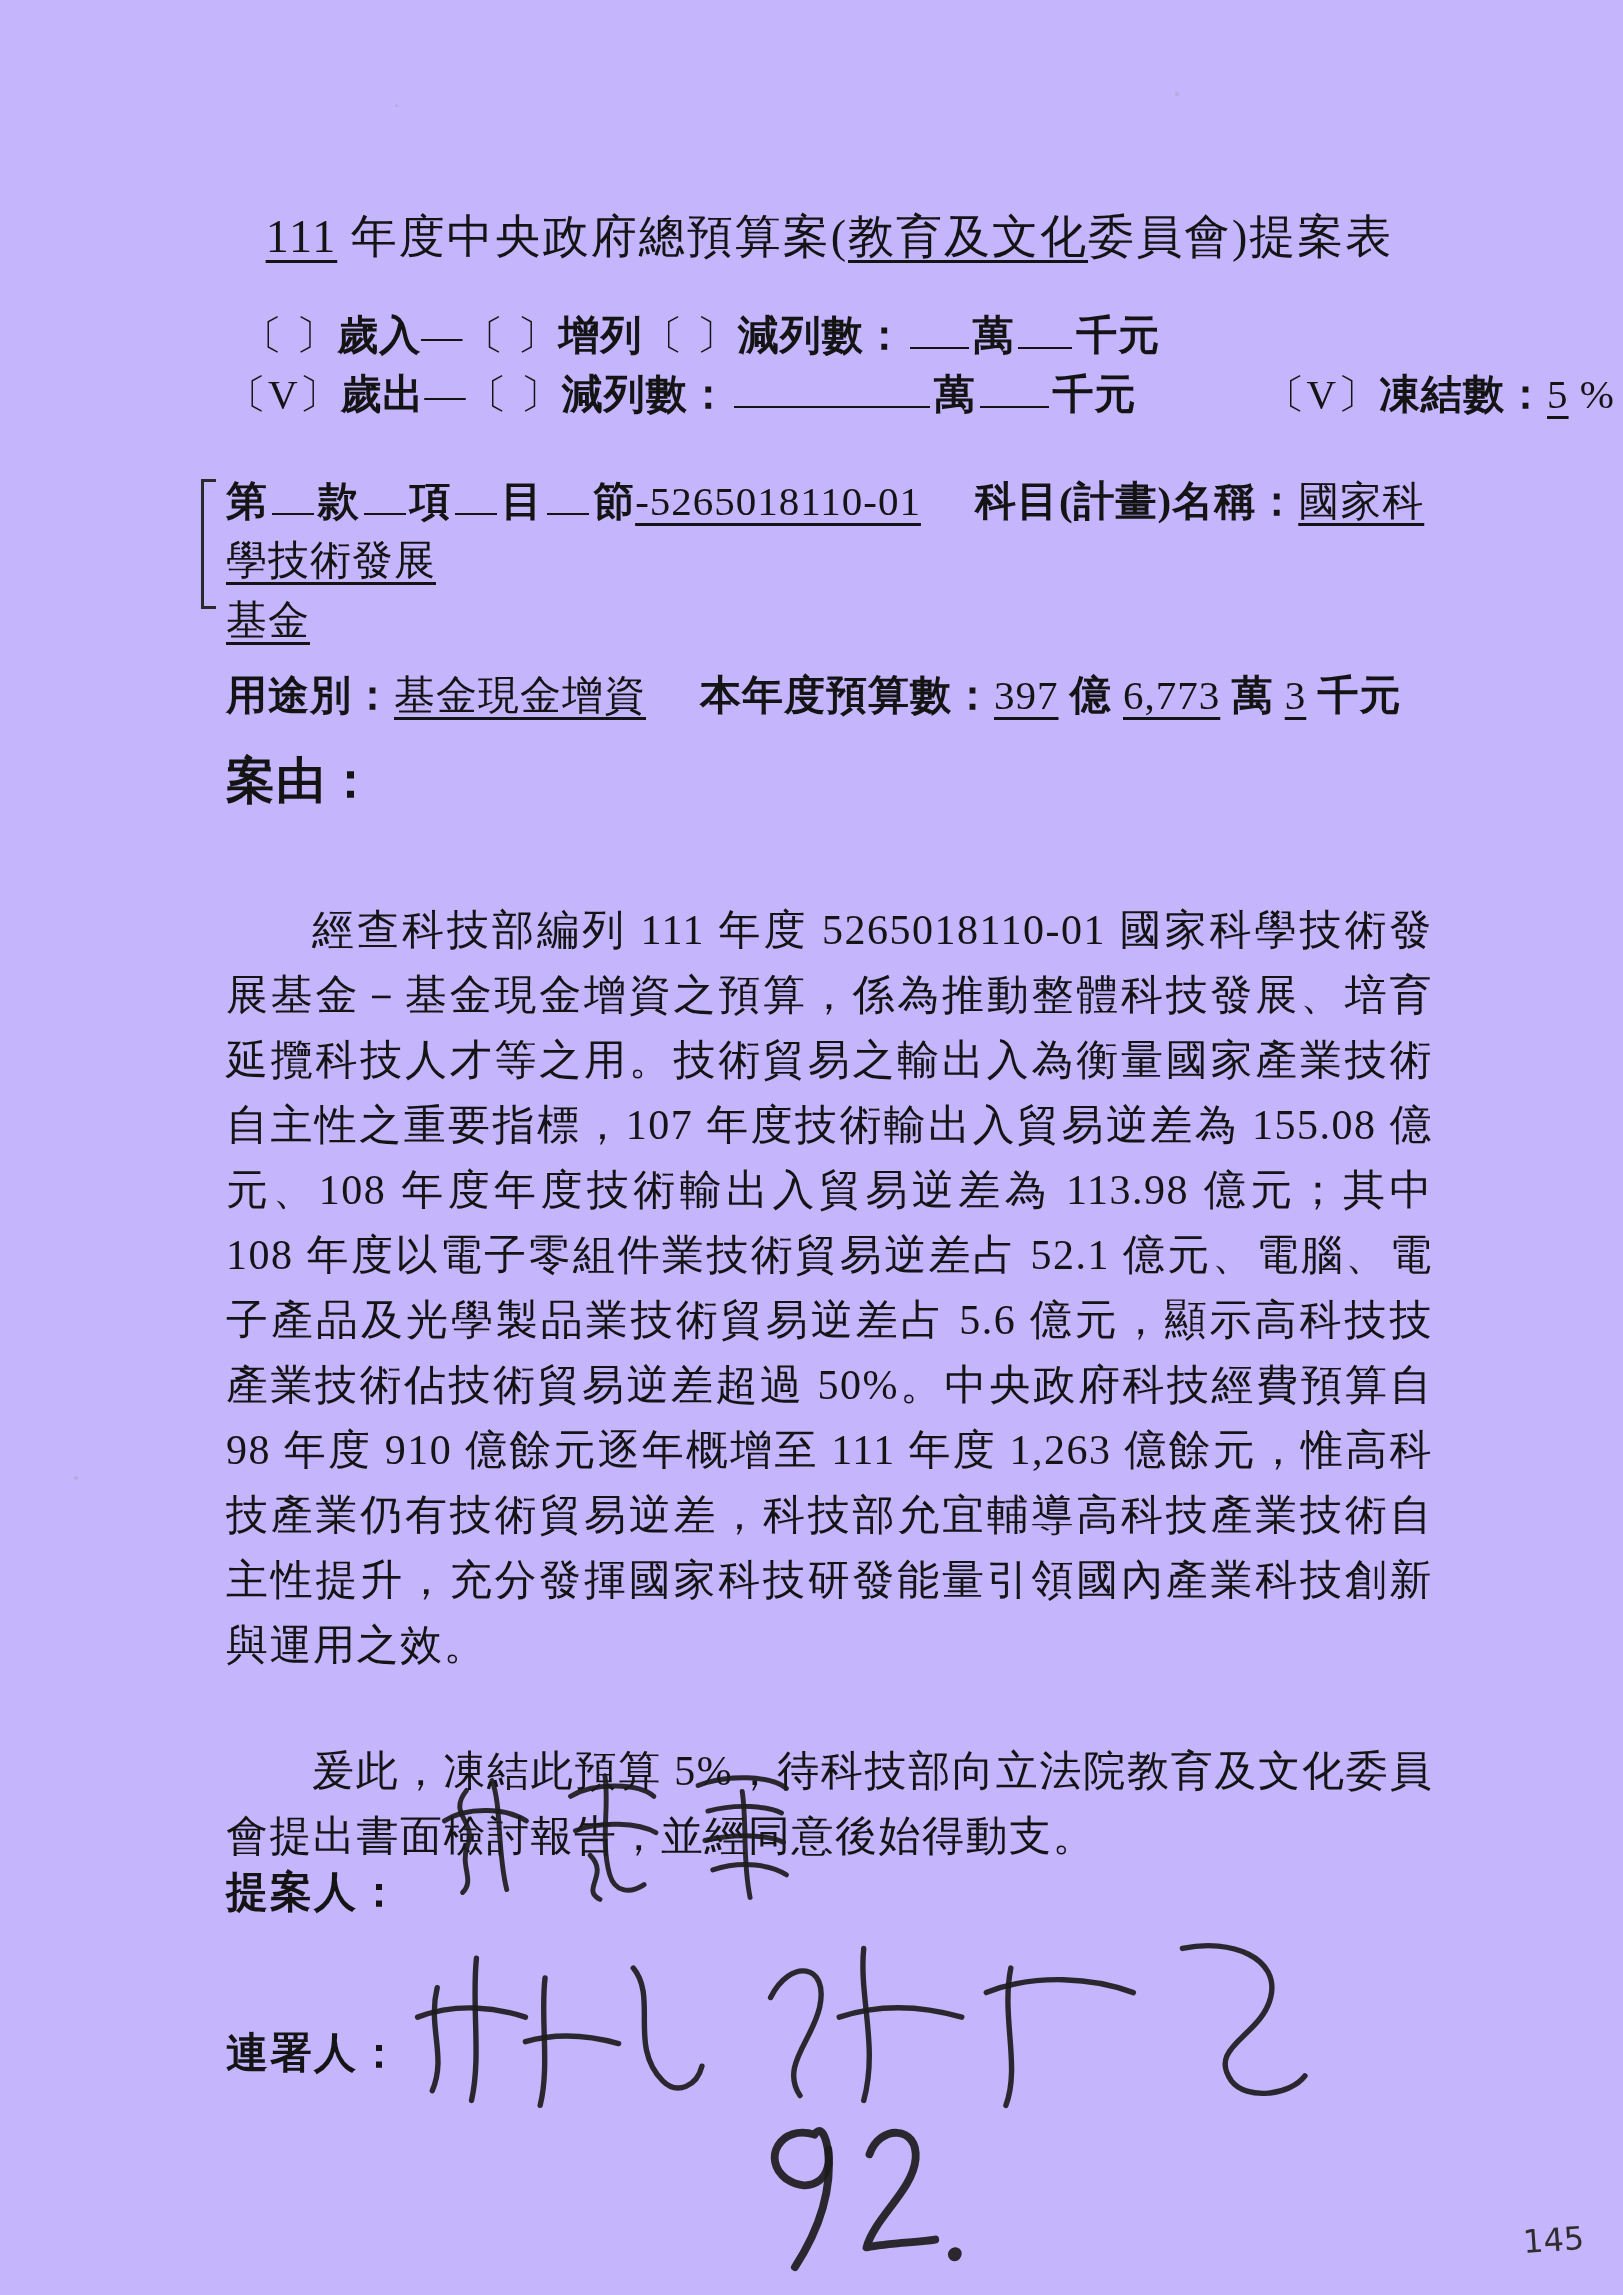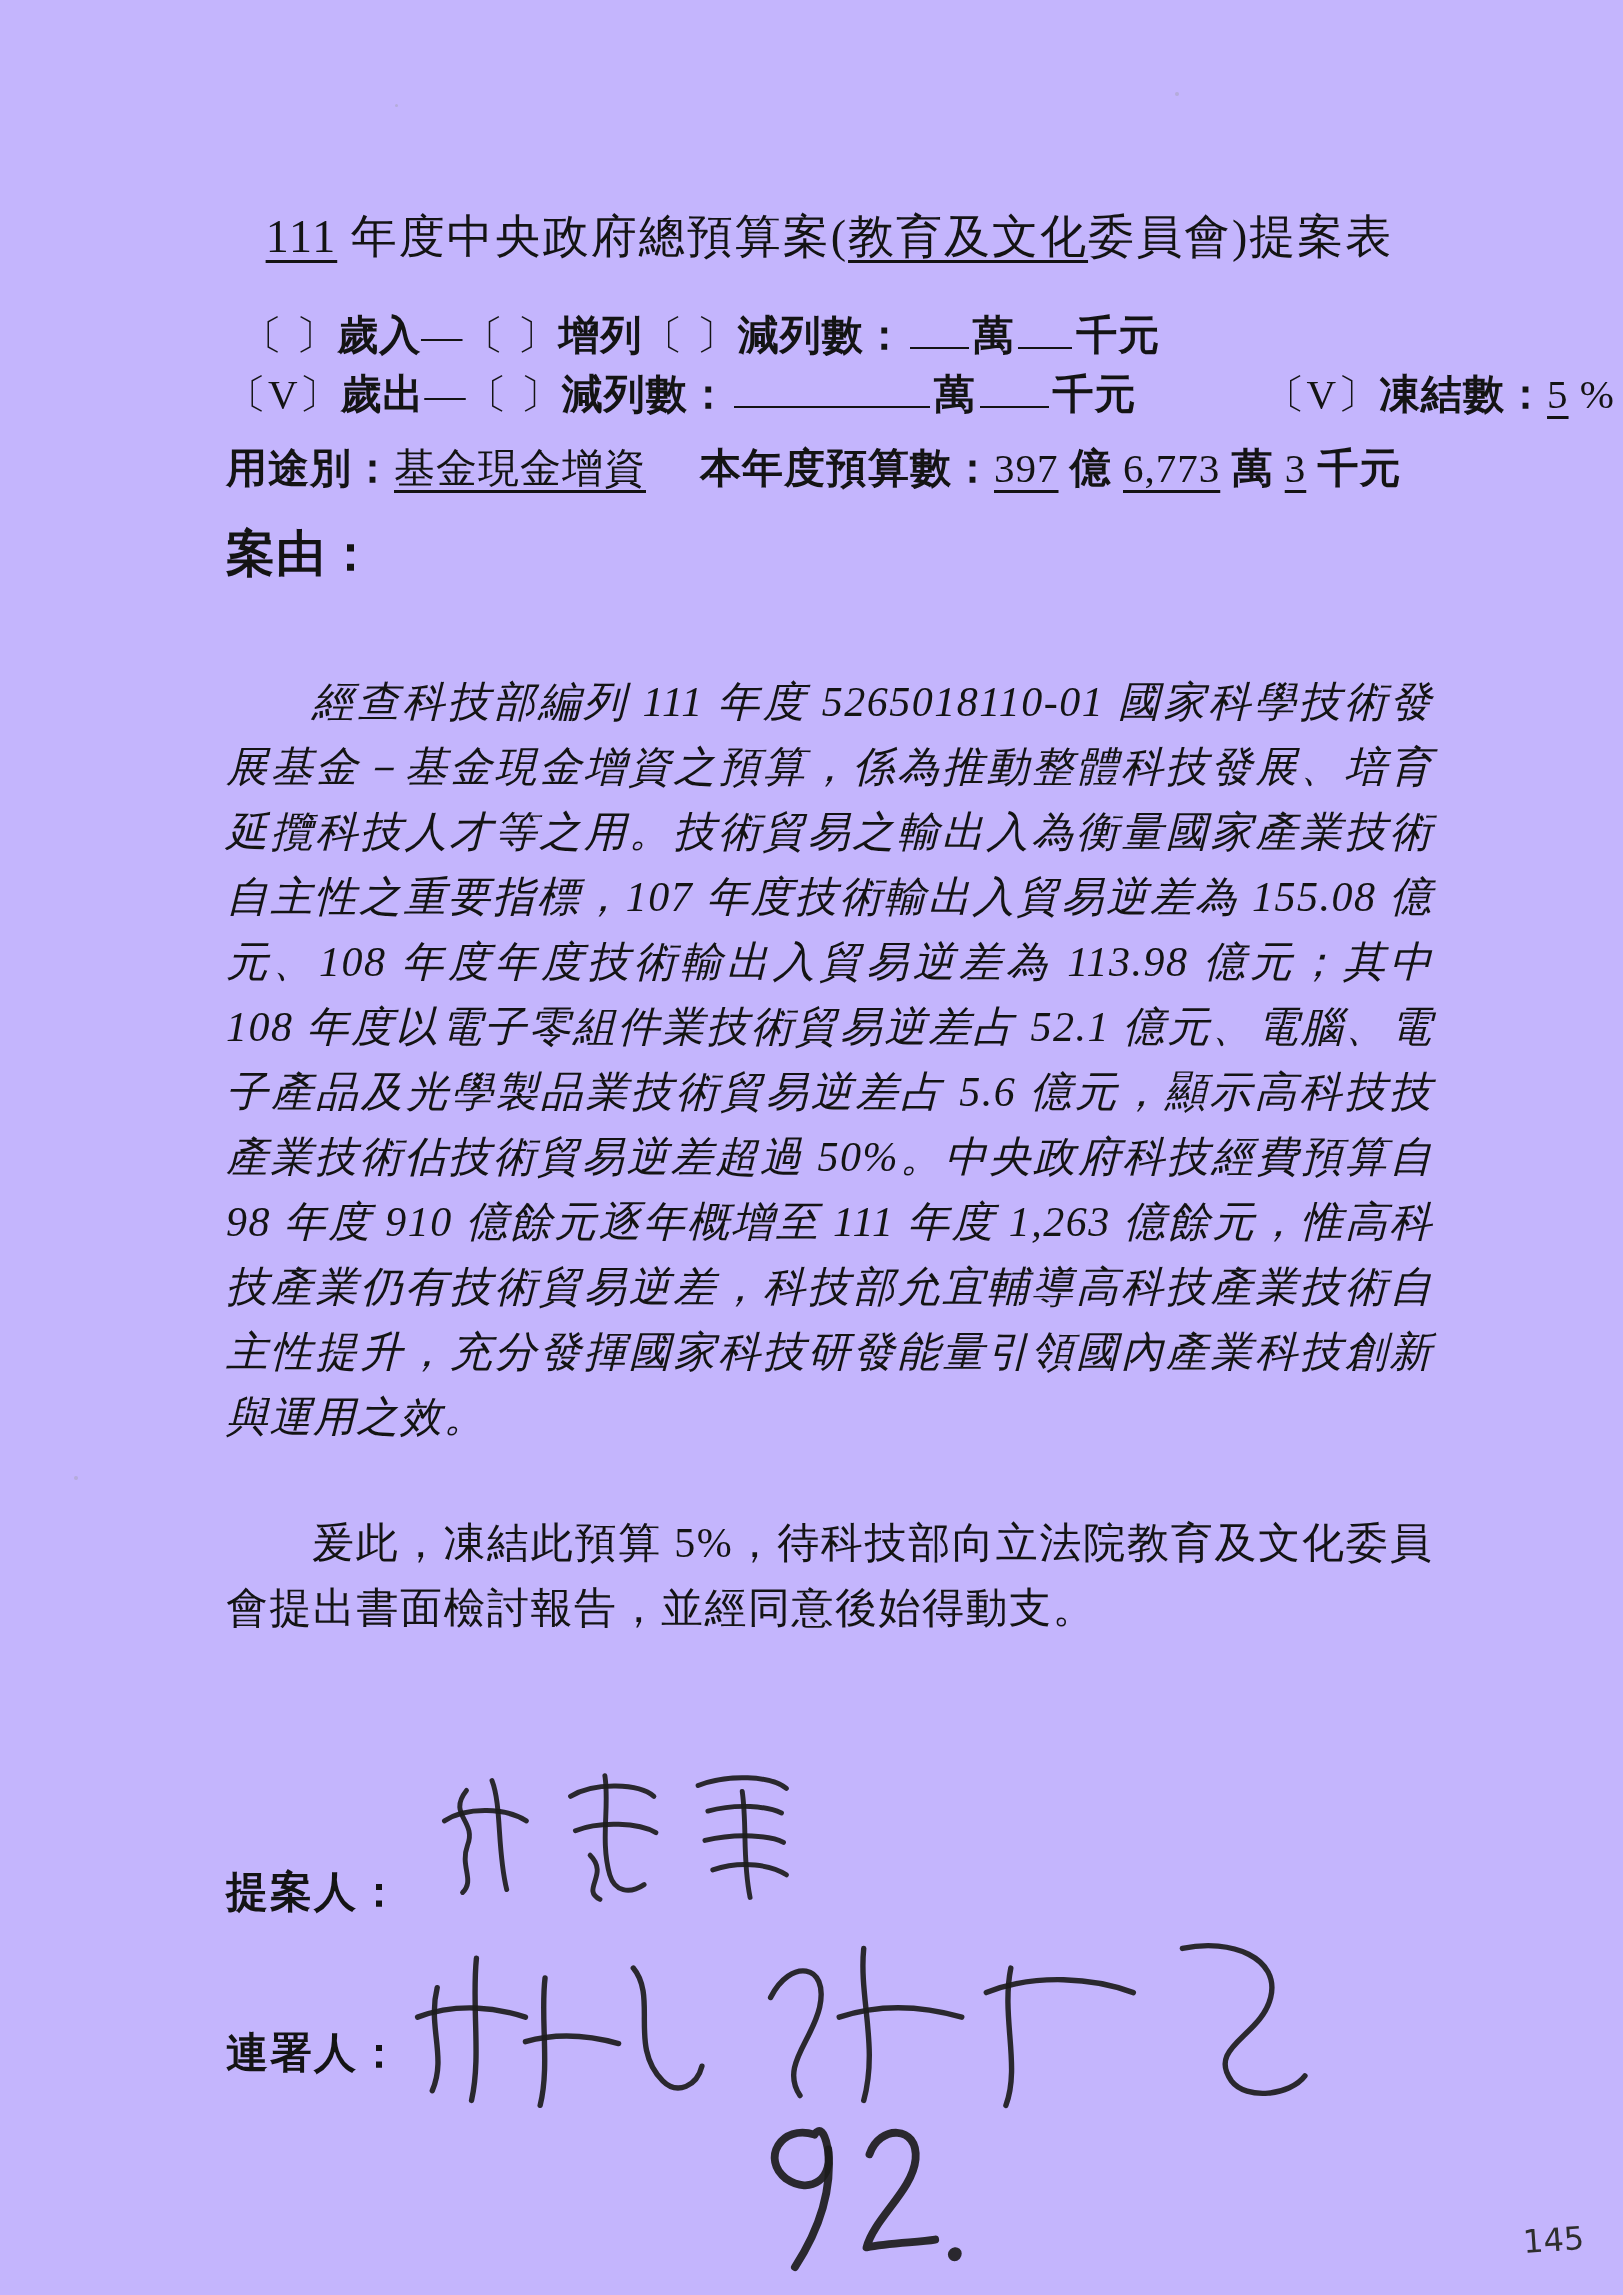--- a/index.html
+++ b/index.html
@@ -70,21 +70,21 @@
   .usage-line{margin-top:16.7px;}
   .case-line{margin-top:23.5px;font-size:49px;}
   .para{
     font-size:42px;
     line-height:65px;
     letter-spacing:1.5px;
     text-align:justify;
     text-indent:86px;
     margin:0;
   }
-  .para.first{margin-top:83px;font-style:italic;}
+  .para.first{margin-top:83px;}
   .para.second{margin-top:61px;}
   .sig-label{
     position:absolute;left:226px;
     font-size:42px;font-weight:700;letter-spacing:2px;
   }
   .sig-proposer-label{top:1864px;text-align:right;}
   .sig-cosigner-label{top:2025px;}
   svg.sig{position:absolute;}
   svg.sig path{fill:none;stroke:#1c1c1c;stroke-linecap:round;stroke-linejoin:round;opacity:.92;}
   .sig-proposer{left:432px;top:1761px;}
@@ -112,20 +112,28 @@
 
 
     <div class="formline line-rev">
       <span>〔 〕</span><span class="lbl">歲入</span><span>—</span><span>〔 〕</span><span class="lbl">增列</span><span>〔 〕</span><span class="lbl">減列數：</span><span class="blank bw1"></span><span class="lbl">萬</span><span class="blank bw2"></span><span class="lbl">千元</span>
     </div>
 
     <div class="formline">
       <span>〔V〕</span><span class="lbl">歲出</span><span>—</span><span>〔 〕</span><span class="lbl">減列數：</span><span class="blank bw3"></span><span class="lbl">萬</span><span class="blank bw4"></span><span class="lbl">千元</span><span class="gap-l"></span><span>〔V〕</span><span class="lbl">凍結數：</span><span class="u">5</span> <span>%</span>
     </div>
 
+    <div class="item-block">
+      <div>
+        <span class="lbl">第</span><span class="blank bw5"></span><span class="lbl">款</span><span class="blank bw5"></span><span class="lbl">項</span><span class="blank bw5"></span><span class="lbl">目</span><span class="blank bw5"></span><span class="lbl">節</span><span class="u">-5265018110-01</span><span class="gap-m"></span><span class="lbl">科目(計畫)名稱：</span><span class="u">國家科學技術發展</span>
+      </div>
+      <div>
+        <span class="u">基金</span>
+      </div>
+    </div>
 
     <div class="formline usage-line">
       <span class="lbl">用途別：</span><span class="u">基金現金增資</span><span class="gap-m"></span><span class="lbl">本年度預算數：</span><span class="u">397</span> <span class="lbl">億</span> <span class="u">6,773</span> <span class="lbl">萬</span> <span class="u">3</span> <span class="lbl">千元</span>
     </div>
 
     <div class="formline case-line lbl">案由：</div>
 
     <p class="para first">經查科技部編列 111 年度 5265018110-01 國家科學技術發展基金－基金現金增資之預算，係為推動整體科技發展、培育延攬科技人才等之用。技術貿易之輸出入為衡量國家產業技術自主性之重要指標，107 年度技術輸出入貿易逆差為 155.08 億元、108 年度年度技術輸出入貿易逆差為 113.98 億元；其中 108 年度以電子零組件業技術貿易逆差占 52.1 億元、電腦、電子產品及光學製品業技術貿易逆差占 5.6 億元，顯示高科技技產業技術佔技術貿易逆差超過 50%。中央政府科技經費預算自 98 年度 910 億餘元逐年概增至 111 年度 1,263 億餘元，惟高科技產業仍有技術貿易逆差，科技部允宜輔導高科技產業技術自主性提升，充分發揮國家科技研發能量引領國內產業科技創新與運用之效。</p>
     <p class="para second">爰此，凍結此預算 5%，待科技部向立法院教育及文化委員會提出書面檢討報告，並經同意後始得動支。</p>
 

